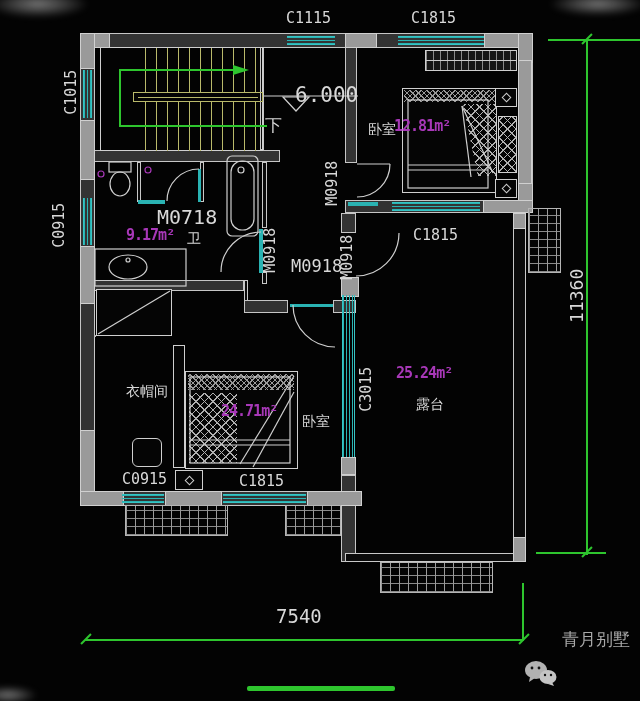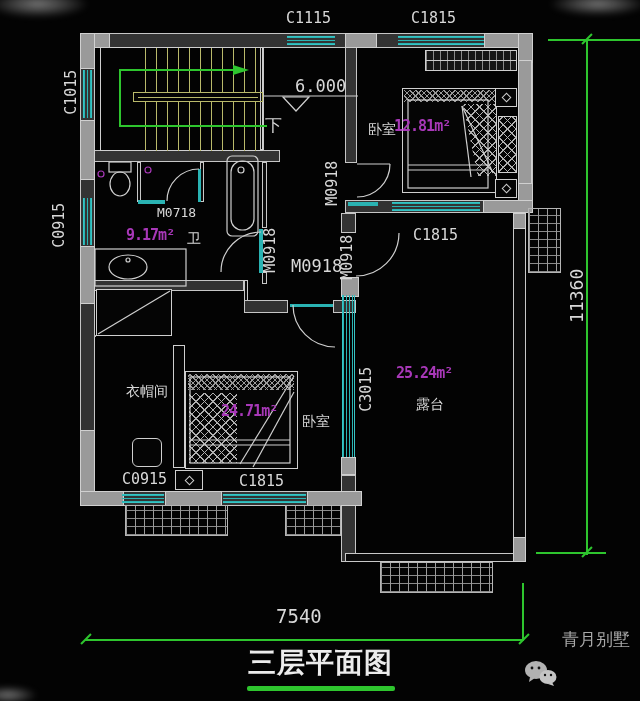--- a/index.html
+++ b/index.html
@@ -210,43 +210,42 @@
 
   <div class="t" style="left:286px;top:10px">C1115</div>
   <div class="t" style="left:411px;top:10px">C1815</div>
   <div class="t vr" style="left:45px;top:84px;width:52px">C1015</div>
   <div class="t vr" style="left:33px;top:217px;width:52px">C0915</div>
   <div class="t" style="left:413px;top:227px">C1815</div>
   <div class="t vr" style="left:340px;top:381px;width:52px">C3015</div>
   <div class="t" style="left:122px;top:471px">C0915</div>
   <div class="t" style="left:239px;top:473px">C1815</div>
 
-  <div class="t" style="left:157px;top:206px;font-size:13px">M0718</div>
+  <div class="t" style="left:157px;top:206px;font-size:20px">M0718</div>
   <div class="t vr" style="left:306px;top:175px;width:52px">M0918</div>
   <div class="t vr" style="left:244px;top:242px;width:52px">M0918</div>
   <div class="t" style="left:291px;top:257px;font-size:17px">M0918</div>
   <div class="t vr" style="left:321px;top:249px;width:52px">M0918</div>
 
-  <div class="t" style="left:295px;top:77px;font-size:17px">6.000</div>
+  <div class="t" style="left:295px;top:84px;font-size:21px">6.000</div>
   <div class="tc" style="left:265px;top:114px;font-size:17px">下</div>
 
   <div class="tc" style="left:368px;top:121px">卧室</div>
   <div class="tm" style="left:394px;top:117px">12.81m²</div>
   <div class="tm" style="left:126px;top:226px">9.17m²</div>
   <div class="tc" style="left:187px;top:230px">卫</div>
   <div class="tc" style="left:126px;top:383px">衣帽间</div>
   <div class="tm" style="left:221px;top:402px">24.71m²</div>
   <div class="tc" style="left:302px;top:413px">卧室</div>
   <div class="tm" style="left:396px;top:364px">25.24m²</div>
   <div class="tc" style="left:416px;top:396px">露台</div>
 
   <div class="t" style="left:276px;top:606px;font-size:19px">7540</div>
   <div class="t vr" style="left:551px;top:287px;width:52px;font-size:18px">11360</div>
 
-  <div id="title" style="left:248px;top:644px">三层平面图</div>
   <div id="underline" style="left:247px;top:686px;width:148px;height:5px"></div>
 
   <svg width="34" height="26" style="left:524px;top:660px">
     <ellipse cx="12" cy="10" rx="11" ry="9" fill="#b2b2b2"></ellipse>
     <path d="M 6 17 L 5 22 L 11 18 Z" fill="#b2b2b2"></path>
     <circle cx="8" cy="8" r="1.4" fill="#111"></circle>
       <circle cx="15" cy="8" r="1.4" fill="#111"></circle>
     <ellipse cx="24" cy="17" rx="8.5" ry="7" fill="#c4c4c4"></ellipse>
     <path d="M 28 22 L 30 26 L 24 24 Z" fill="#c4c4c4"></path>
     <circle cx="21" cy="15" r="1.2" fill="#111"></circle>

